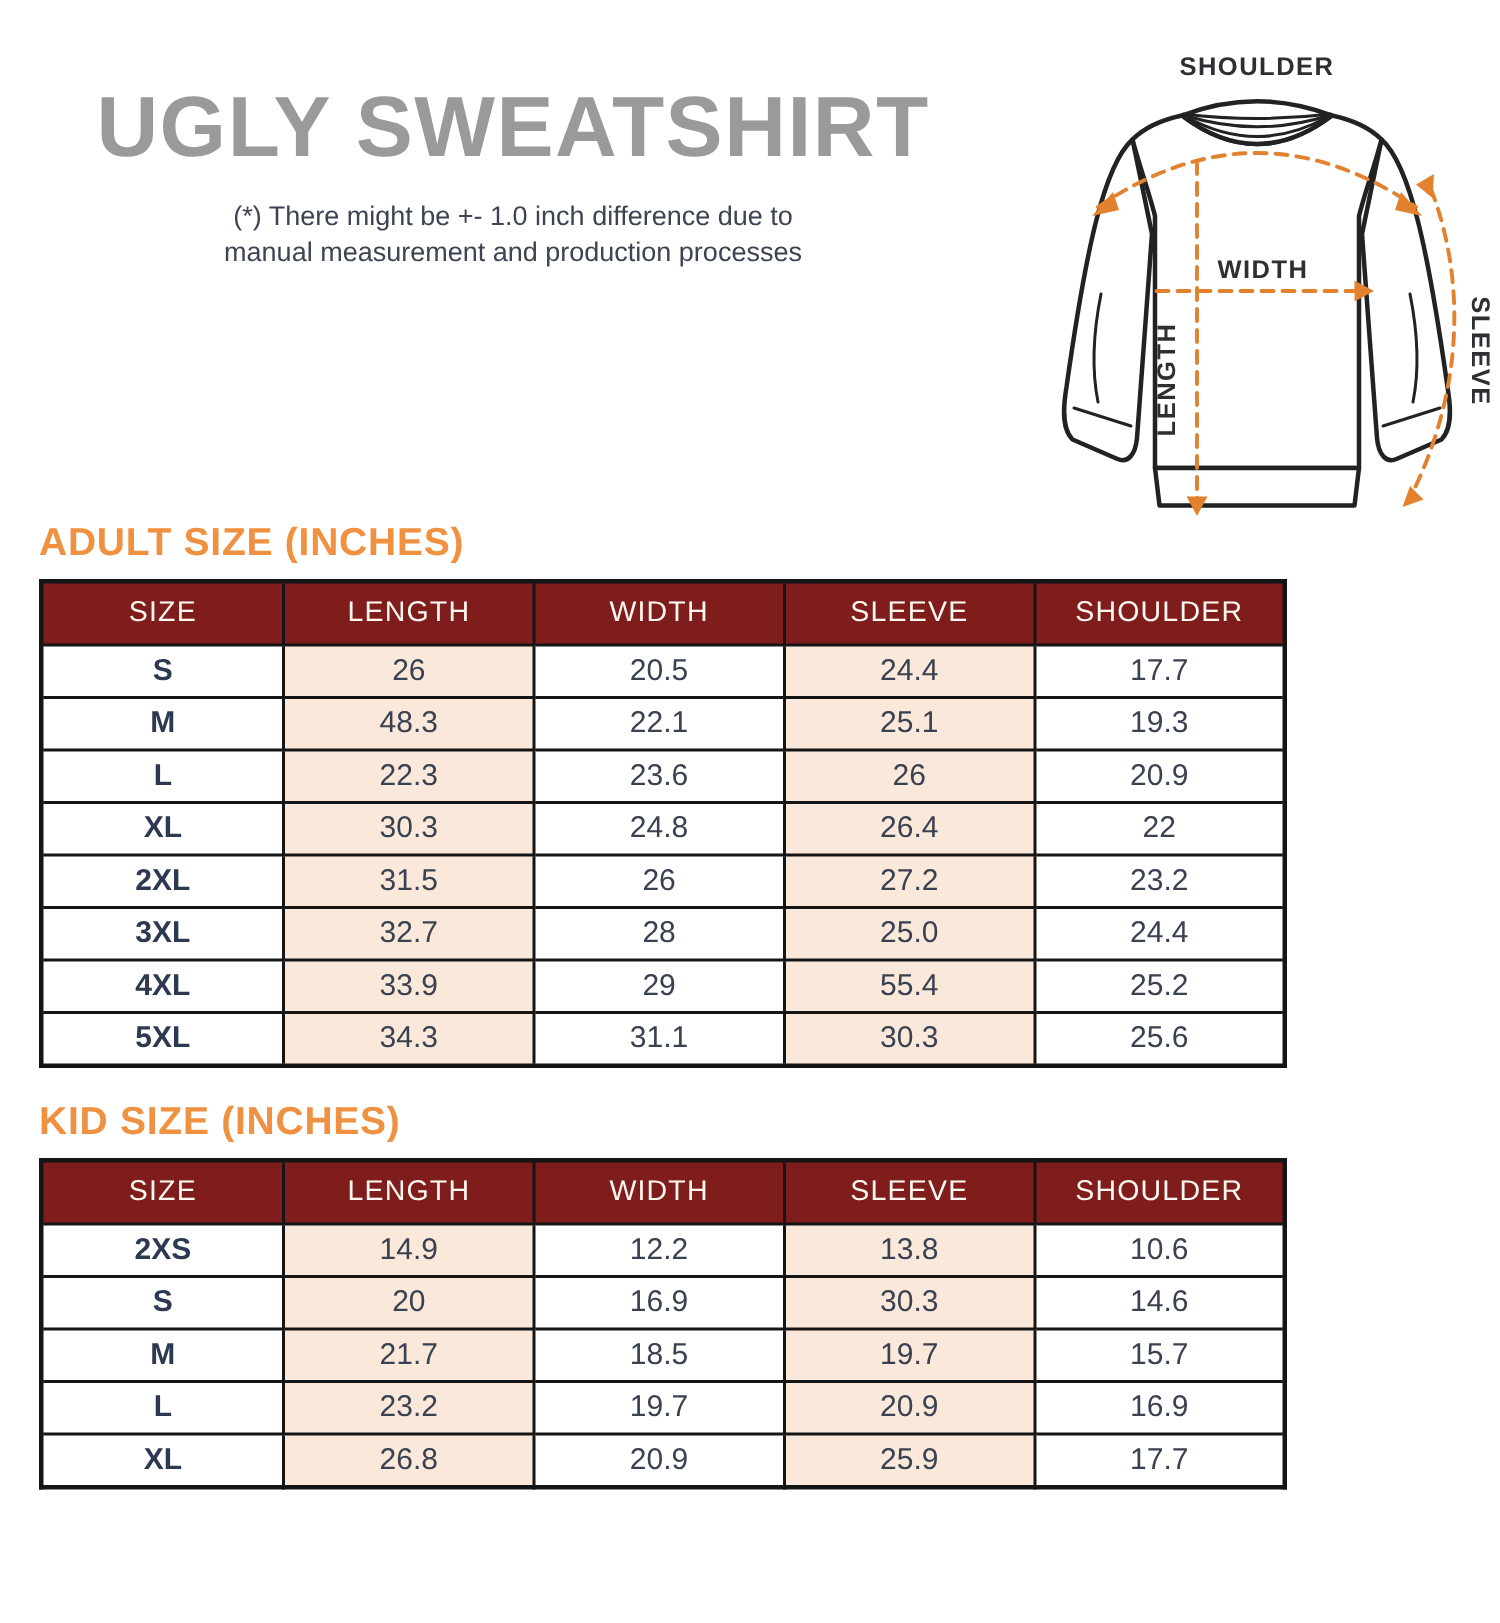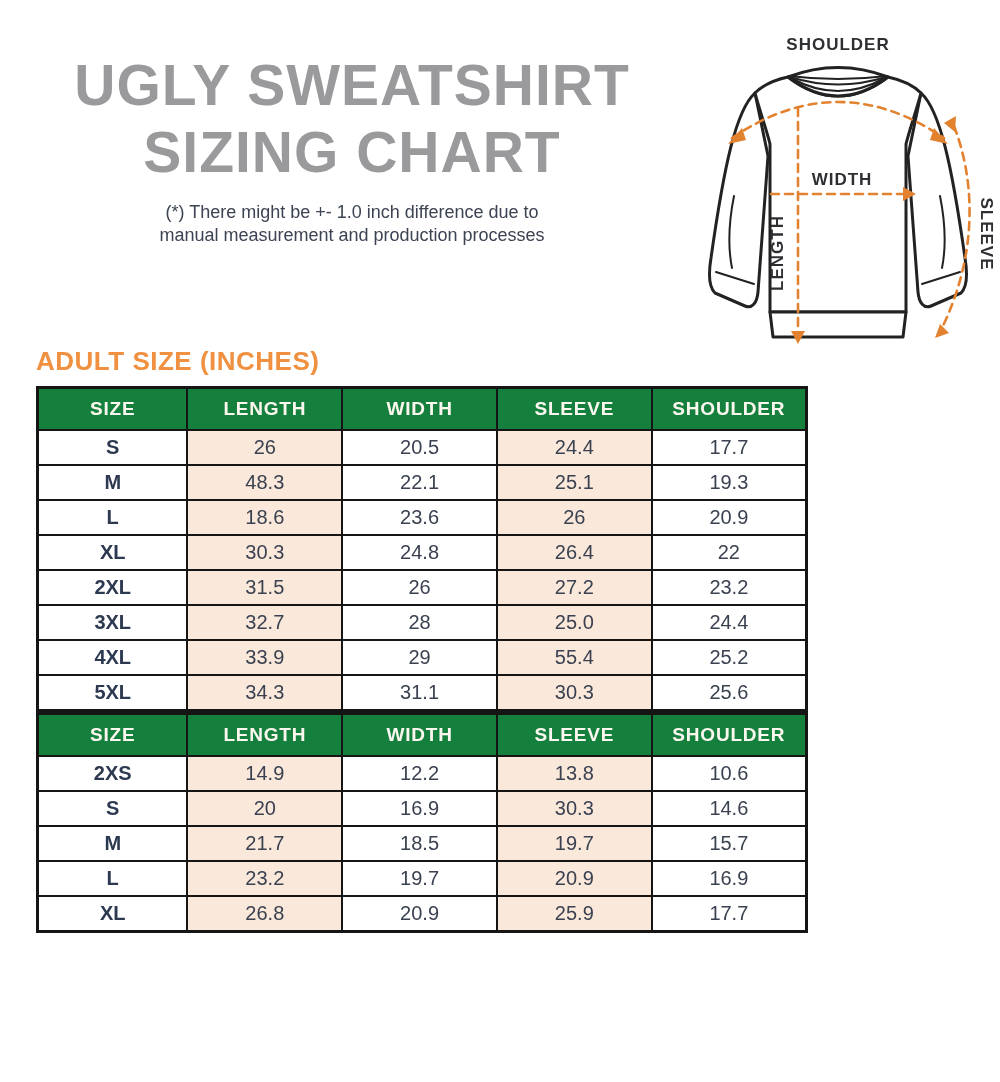--- a/index.html
+++ b/index.html
@@ -9,21 +9,21 @@
     position: relative;
     width: 1000px;
     height: 1082px;
     background: #ffffff;
     overflow: hidden;
   }
 
   
   .header-left {
     position: absolute;
-    left: 22px;
+    left: 12px;
     top: 52px;
     width: 660px;
     text-align: center;
   }
   .main-title {
     font-size: 57px;
     line-height: 1.18;
     font-weight: 800;
     color: #9a9a9c;
     letter-spacing: 1px;
@@ -53,44 +53,44 @@
     font-family: "Liberation Sans", sans-serif;
     font-size: 17px;
     font-weight: 800;
     fill: #2d2f33;
     letter-spacing: 1px;
   }
 
   
   .tables-wrap {
     position: absolute;
-    left: 36px;
+    left: 26px;
     top: 346px;
-    width: 772px;
+    width: 832px;
   }
   .section-heading {
     font-size: 26px;
     font-weight: 800;
     color: #ef9140;
     letter-spacing: 0.5px;
     margin-bottom: 9px;
   }
   .kid-heading { margin-top: 20px; }
   table {
     width: 100%;
     border-collapse: collapse;
     border: 3px solid #151515;
     table-layout: fixed;
   }
   col.c-size { width: 19.5%; }
   th {
-    background: #15803d;
+    background: #7f1d1d;
     color: #fdf8ef;
     font-size: 19px;
-    font-weight: 700;
+    font-weight: 400;
     letter-spacing: 0.8px;
     padding: 9px 0;
     border: 2px solid #151515;
     text-align: center;
   }
   td {
     border: 2px solid #151515;
     text-align: center;
     font-size: 20px;
     font-weight: 500;
@@ -101,21 +101,20 @@
   td.size-col { font-weight: 700; color: #2c3950; }
 </style>
 </head>
 <body>
 
 <div class="page">
 
   <div class="header-left">
     <div class="main-title">
       <div>UGLY SWEATSHIRT</div>
-      <div>SIZING CHART</div>
     </div>
     <div class="subtitle">
       <div>(*) There might be +- 1.0 inch difference due to</div>
       <div>manual measurement and production processes</div>
     </div>
   </div>
 
   <div class="diagram">
     <svg viewBox="0 0 318 336">
 
@@ -186,21 +185,21 @@
           </tr>
           <tr>
             <td class="size-col">M</td>
             <td class="peach">48.3</td>
             <td>22.1</td>
             <td class="peach">25.1</td>
             <td>19.3</td>
           </tr>
           <tr>
             <td class="size-col">L</td>
-            <td class="peach">18.6</td>
+            <td class="peach">22.3</td>
             <td>23.6</td>
             <td class="peach">26</td>
             <td>20.9</td>
           </tr>
           <tr>
             <td class="size-col">XL</td>
             <td class="peach">30.3</td>
             <td>24.8</td>
             <td class="peach">26.4</td>
             <td>22</td>
@@ -229,20 +228,21 @@
           <tr>
             <td class="size-col">5XL</td>
             <td class="peach">34.3</td>
             <td>31.1</td>
             <td class="peach">30.3</td>
             <td>25.6</td>
           </tr>
         </tbody>
     </table>
 
+    <div class="section-heading kid-heading">KID SIZE (INCHES)</div>
     <table>
       <colgroup>
         <col class="c-size">
           <col>
           <col>
           <col>
           <col>
       </colgroup>
       <thead>
         <tr>

